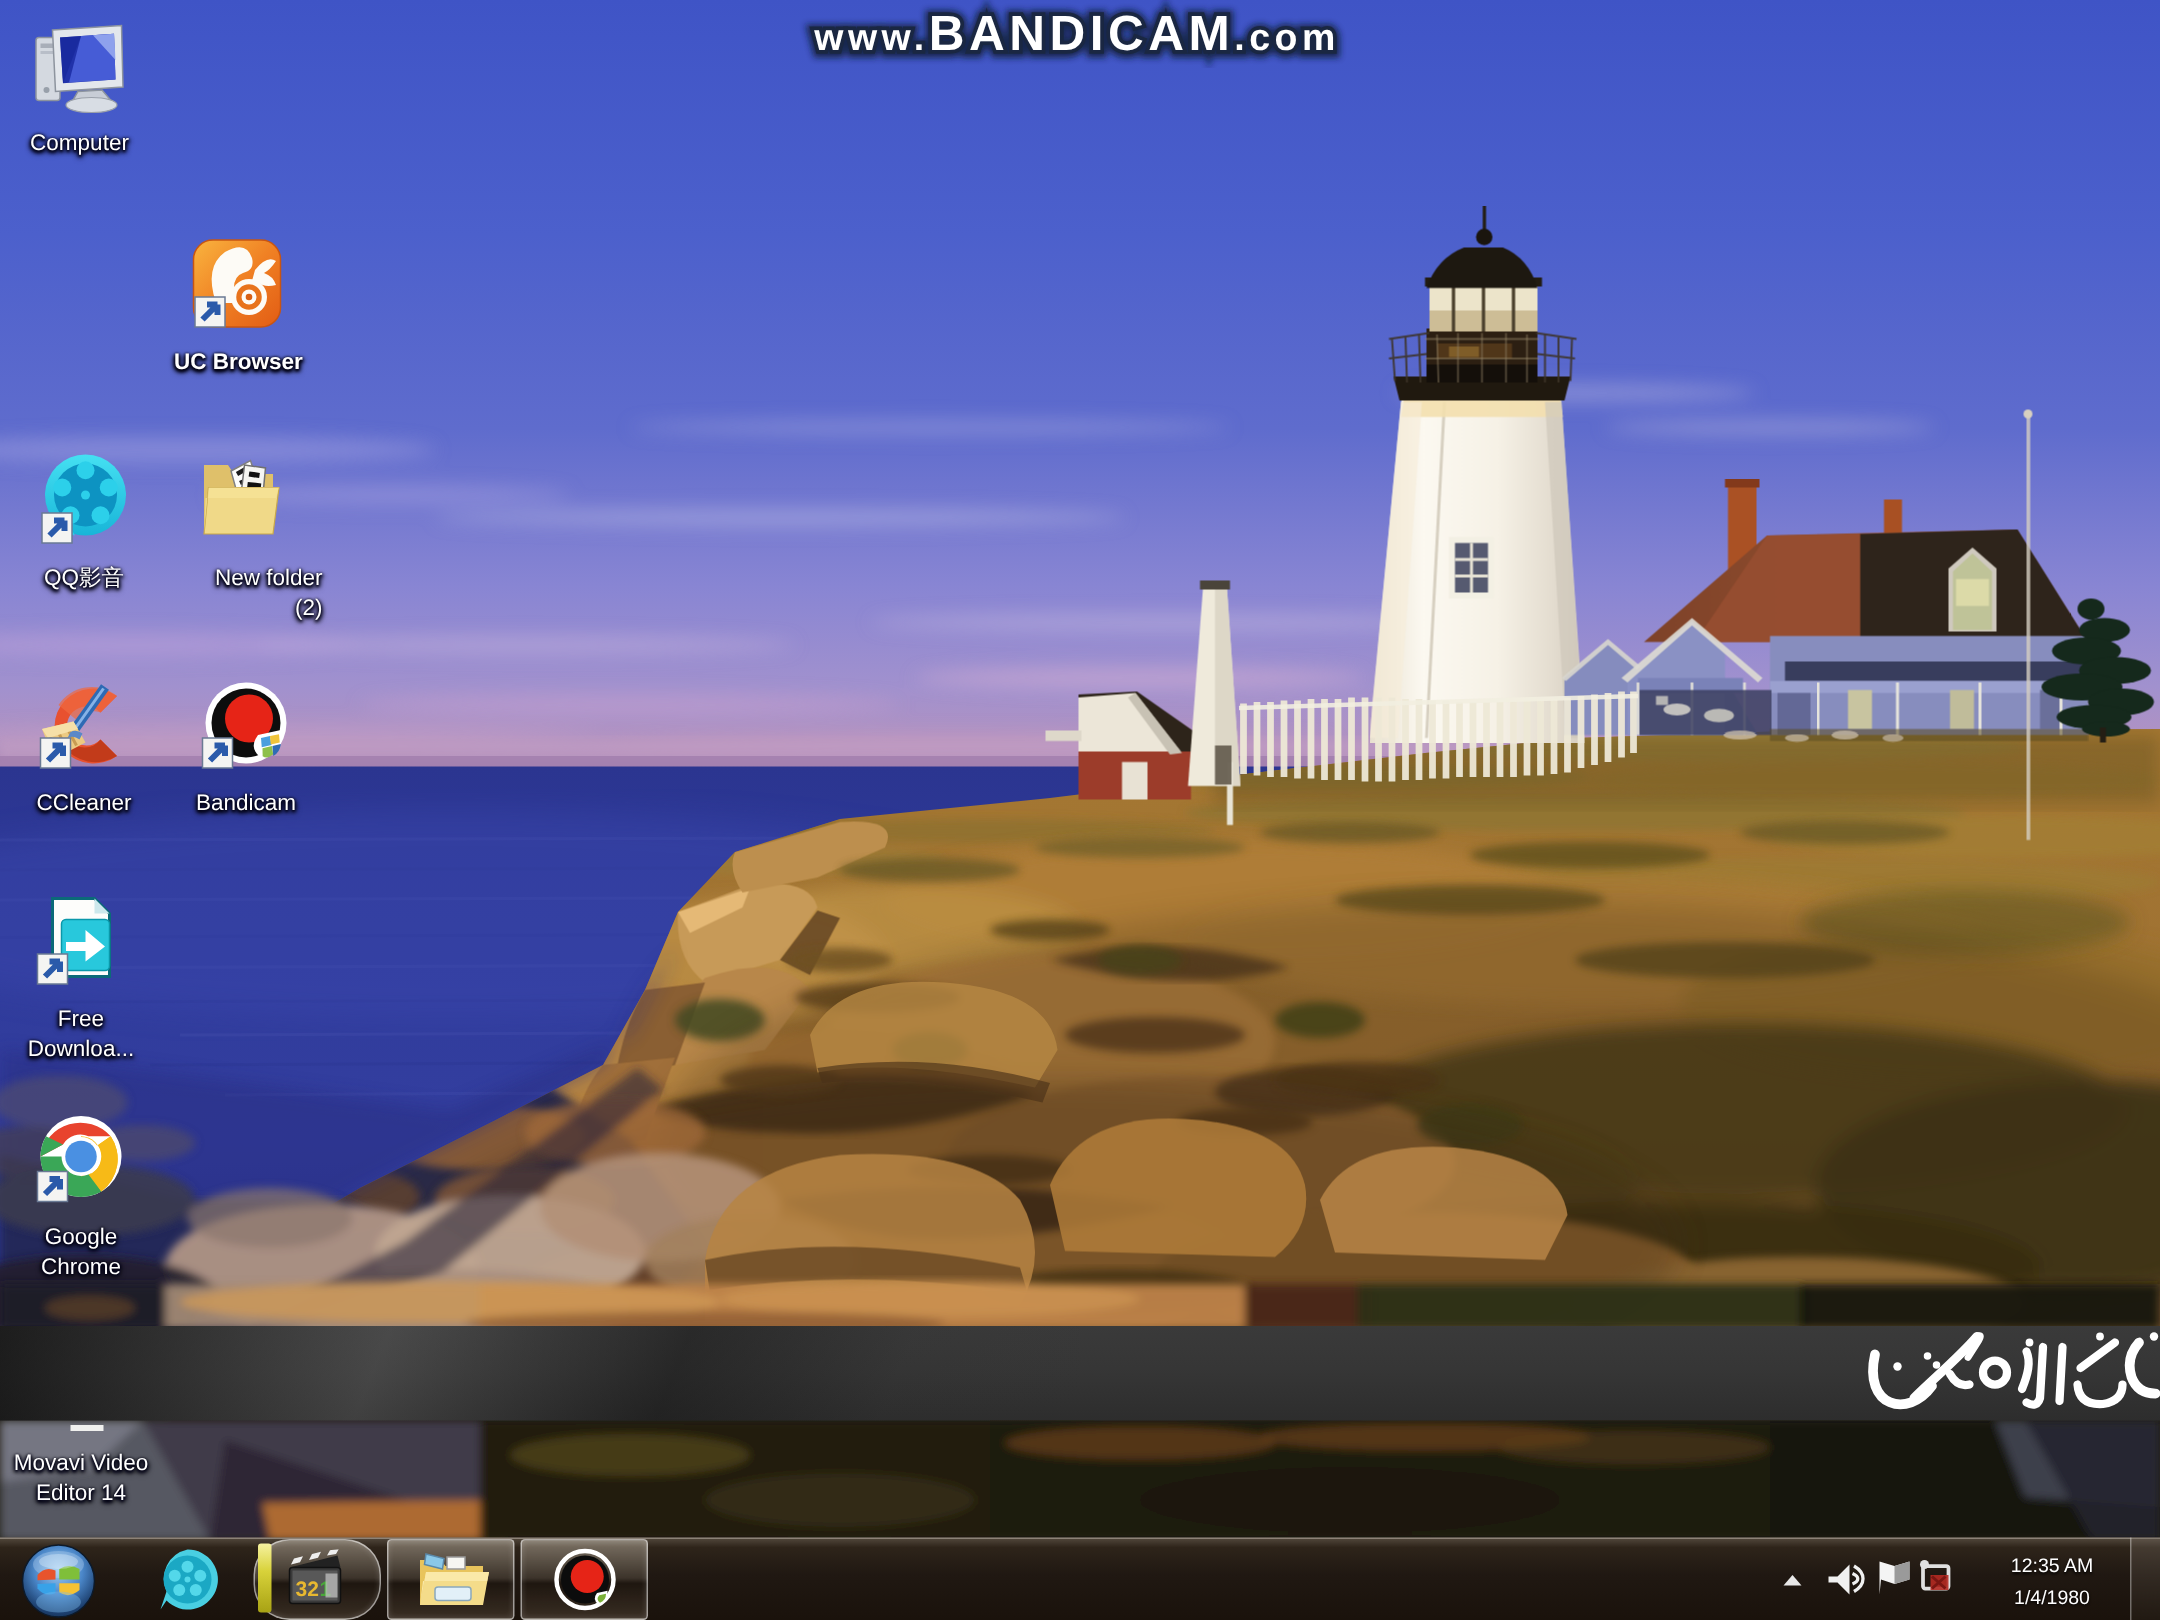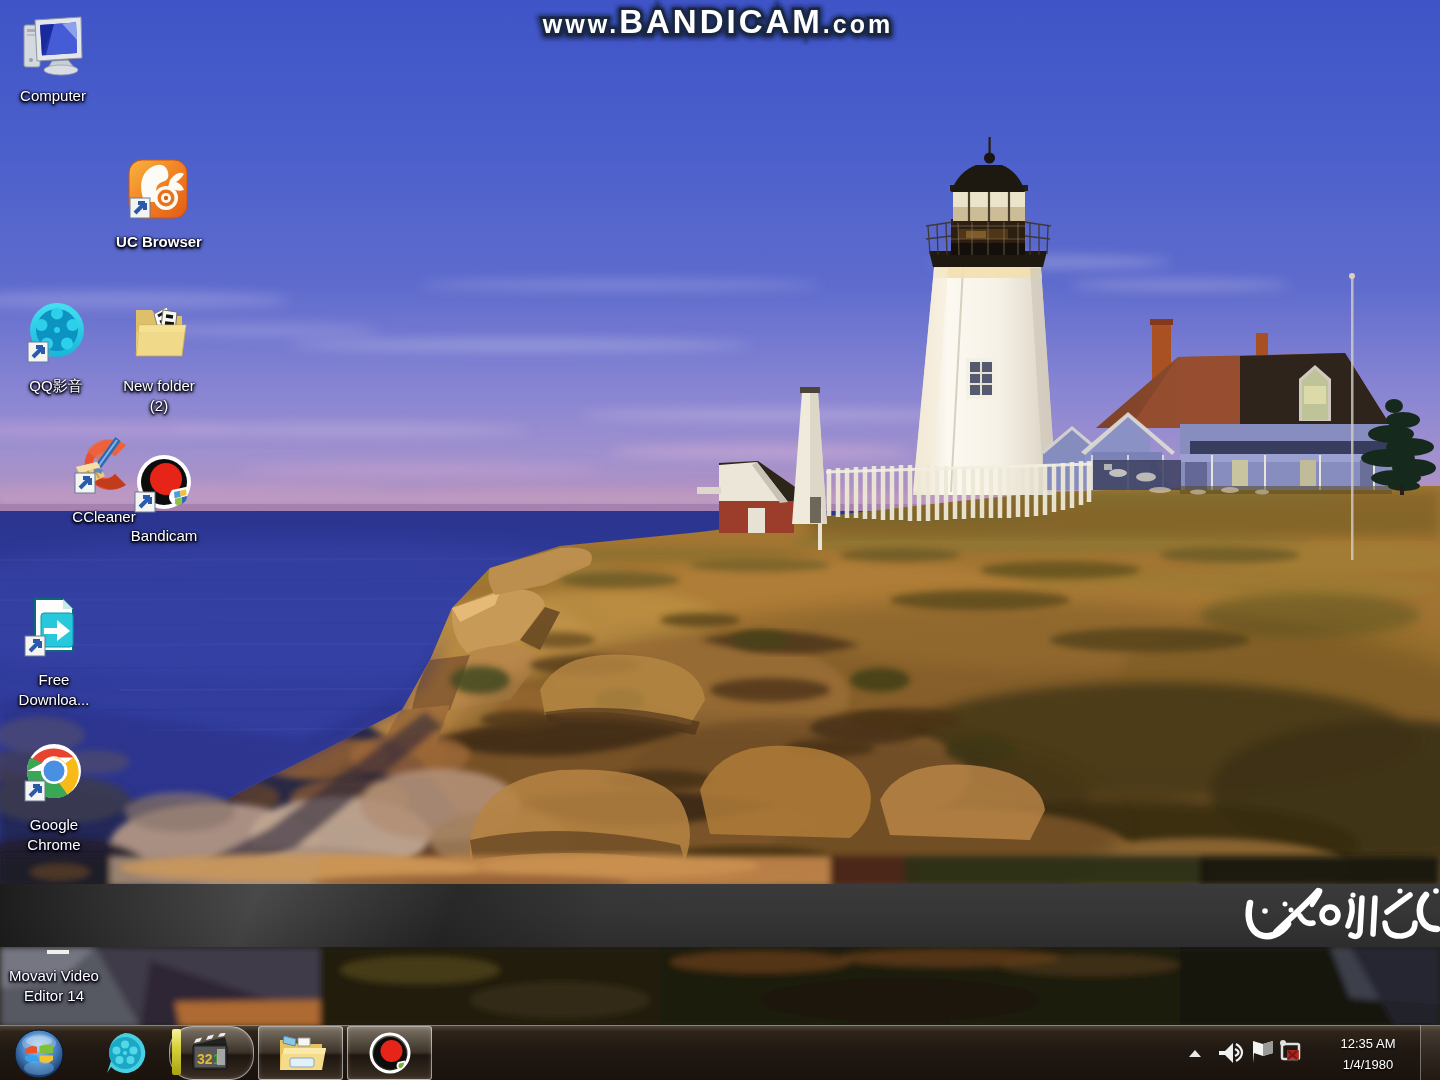--- a/index.html
+++ b/index.html
@@ -509,33 +509,33 @@
   <circle cx="45" cy="43.5" r="6" fill="#2cd0ea"></circle>
   <circle cx="25" cy="43.5" r="6" fill="#2cd0ea"></circle>
   <circle cx="19.5" cy="25" r="6" fill="#2cd0ea"></circle>
   <circle cx="35" cy="30" r="3" fill="#2cd0ea"></circle>
   <path d="M14,50 Q20,56 28,57 L24,50 Z" fill="#2cd0ea"></path>
   <rect x="6" y="42" width="20" height="20" fill="#f4f4f2" stroke="#6a7a94"></rect>
   <path d="M11,57 L21,47 M21,47 L14,47 M21,47 L21,54" stroke="#2a5aaa" stroke-width="4" fill="none"></path>
  </svg>
  <div>QQ影音</div>
 </div>
-<div class="di" style="left:103px;top:300px;">
+<div class="di" style="left:103px;top:300px;text-align:right;">
  <svg width="66" height="68" viewBox="0 0 66 68">
   <path d="M10,10 L26,10 L30,16 L56,16 L56,56 L10,56 Z" fill="#dfc06a"></path>
   <path d="M28,14 L41,7 L53,44 L38,50 Z" fill="#fdfdfb" stroke="#808080"></path>
   <path d="M32,16 L39,12 M34,22 L43,18 M36,28 L45,24 M38,34 L47,30" stroke="#1c1c1c" stroke-width="3"></path>
   <path d="M37,10 L51,12 L47,54 L32,52 Z" fill="#f6f6f2" stroke="#707070"></path>
   <path d="M40,16 L47,17 M39,23 L48,24 M38,30 L47,32 M37,37 L46,39 M36,44 L45,46" stroke="#111" stroke-width="3.5"></path>
   <path d="M10,56 L13,25 L60,25 L56,56 Z" fill="#f0d988" stroke="#c8a84a" stroke-width="0.8"></path>
   <path d="M10,56 L13,25 L60,25 L58,32 L11,32 Z" fill="#f6e49a" opacity="0.7"></path>
  </svg>
  <div>New folder<br>(2)</div>
 </div>
-<div class="di" style="left:0px;top:433px;padding-left:48px;">
+<div class="di" style="left:0px;top:452px;">
  <svg width="66" height="66" viewBox="0 0 66 66">
   <path d="M55,12 A26,25 0 1 0 55,52 L44,41 A13,13 0 1 1 44,23 Z" fill="#e8512f"></path>
   <path d="M19,45 A26,25 0 0 0 55,52 L44,41 A13,13 0 0 1 23,41 Z" fill="#c23b1a"></path>
   <path d="M55,12 A26,25 0 0 0 16,18 L28,28 A13,13 0 0 1 44,23 Z" fill="#f06a40" opacity="0.7"></path>
   <line x1="47" y1="6" x2="24" y2="38" stroke="#2e6ab4" stroke-width="6.5"></line>
   <line x1="46" y1="7" x2="24" y2="38" stroke="#86b2e6" stroke-width="2"></line>
   <path d="M5,34 L26,29 L34,43 L13,54 Z" fill="#ecca82"></path>
   <path d="M9,37 L15,50 M15,34 L21,47 M21,32 L28,45" stroke="#c89c52" stroke-width="2"></path>
   <path d="M5,34 L26,29 L29,34 L9,40 Z" fill="#f6e0a8"></path>
   <path d="M24,36 q4,-2 8,1 l-2,4 q-4,-3 -8,-1 Z" fill="#5a88c8"></path>

